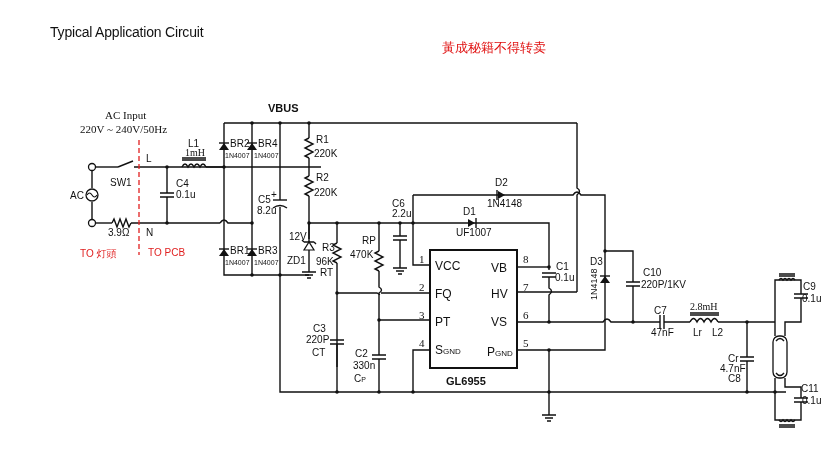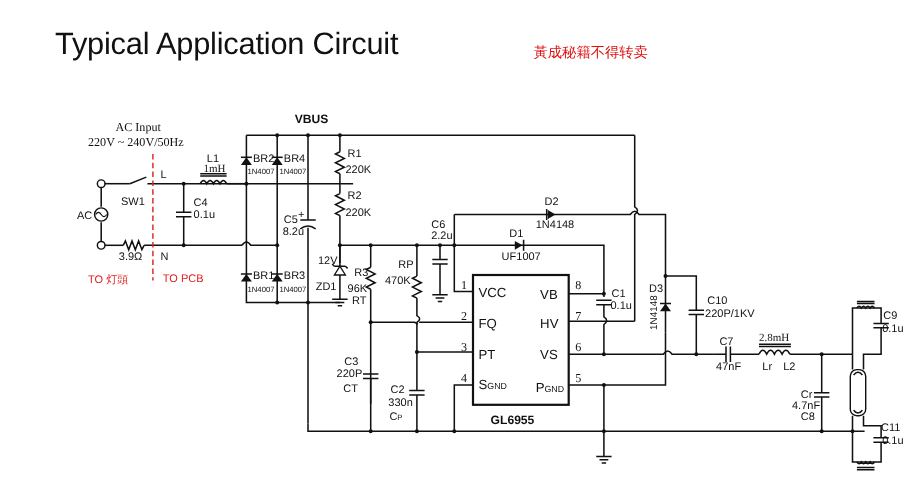--- a/index.html
+++ b/index.html
@@ -1,18 +1,18 @@
 <!DOCTYPE html>
 <html><head>
 <meta charset="utf-8">
 <style>
   html, body { margin:0; padding:0; background:#ffffff; }
   body { width:827px; height:453px; position:relative; overflow:hidden; font-family:"Liberation Sans", sans-serif; }
-  #page-title { position:absolute; left:50px; top:24px; font-size:28px; color:#111; letter-spacing:-0.2px; }
-  #watermark { position:absolute; left:485px; top:39px; font-size:13px; color:#e01010; font-family:"DejaVu Sans", sans-serif; }
+  #page-title { position:absolute; left:50px; top:24px; font-size:14px; color:#111; letter-spacing:-0.2px; }
+  #watermark { position:absolute; left:442px; top:39px; font-size:13px; color:#e01010; font-family:"DejaVu Sans", sans-serif; }
   svg { position:absolute; left:0; top:0; }
   .w { stroke:#111; stroke-width:1.4; fill:none; }
   .t { font-family:"Liberation Sans", sans-serif; font-size:10px; fill:#111; }
   .ts { font-family:"Liberation Sans", sans-serif; font-size:7px; fill:#111; }
   .tserif { font-family:"Liberation Serif", serif; font-size:11px; fill:#111; }
   .tb { font-family:"Liberation Sans", sans-serif; font-size:11px; font-weight:bold; fill:#111; }
   .tred { font-family:"Liberation Sans", sans-serif; font-size:10px; fill:#e02020; }
   .pin { font-family:"Liberation Serif", serif; font-size:11px; fill:#111; }
   .chip { font-family:"Liberation Sans", sans-serif; font-size:12px; fill:#111; }
   .dot { fill:#111; }

